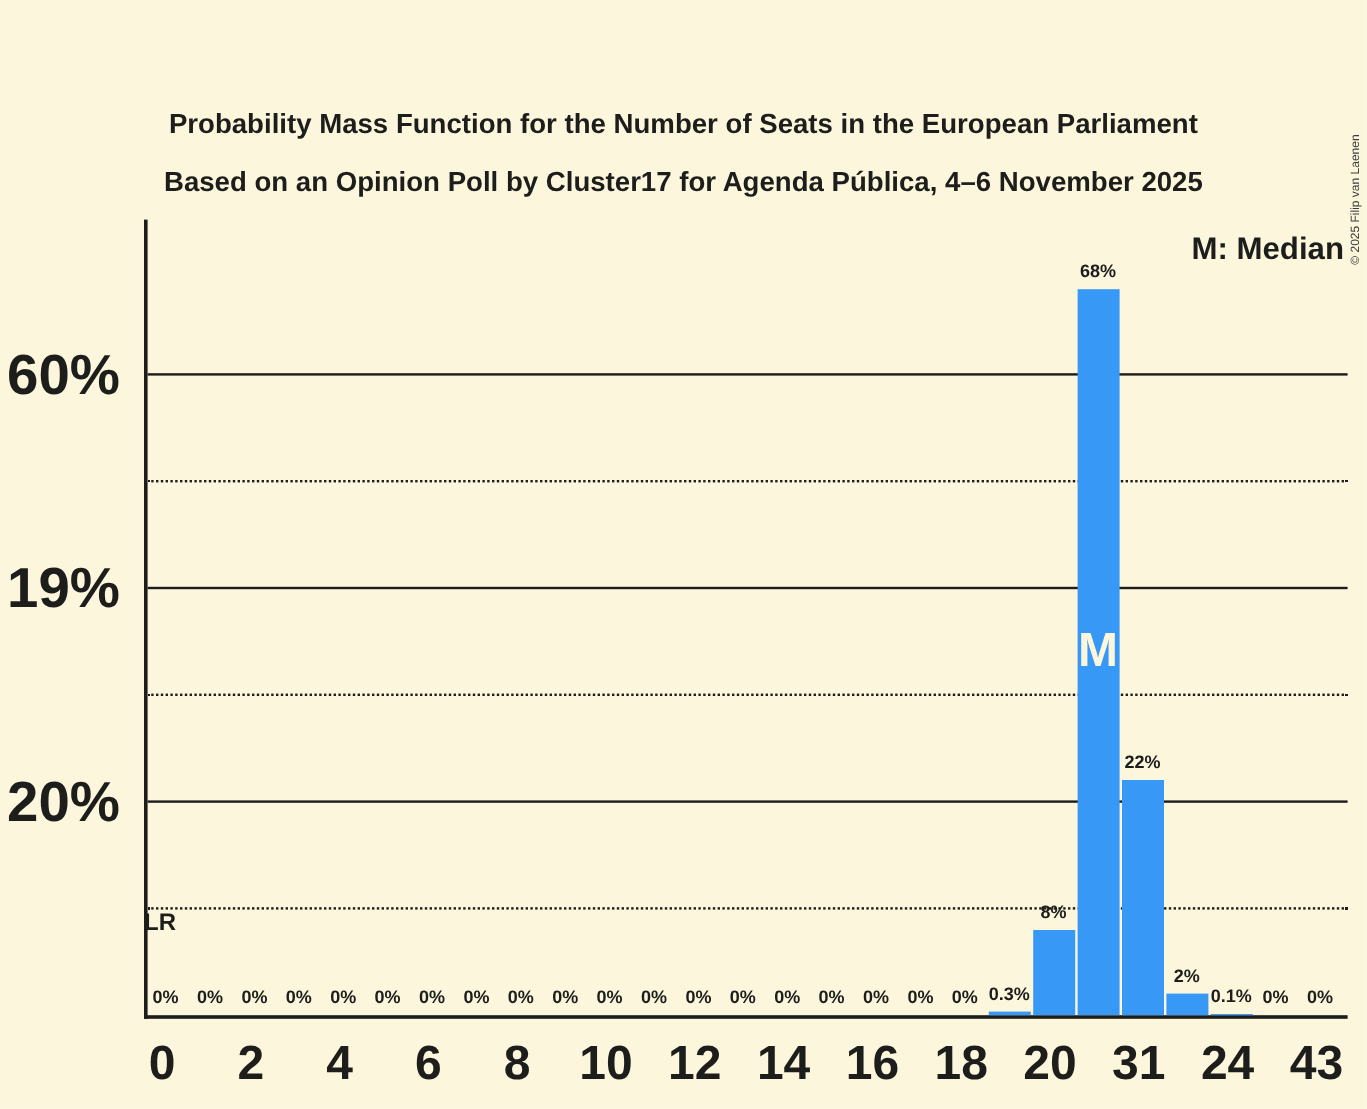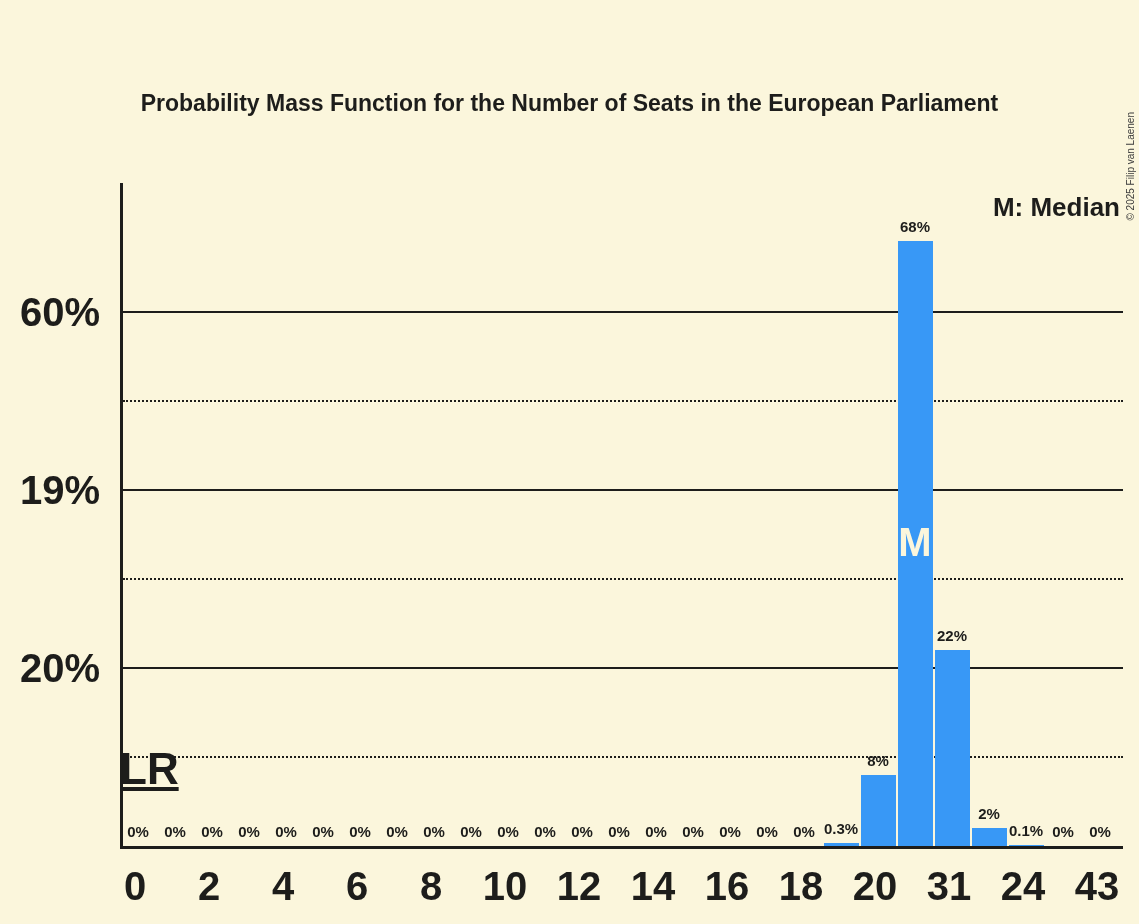--- a/index.html
+++ b/index.html
@@ -9,30 +9,31 @@
   .subtitle{position:absolute;left:0;width:1139px;text-align:center;font-size:23px;font-weight:700;}
   .sub1{top:90px;}
   .sub2{top:138px;}
   .copyright{position:absolute;top:112px;right:14px;transform:rotate(-90deg);transform-origin:100% 0;font-size:10px;color:#3a3a3a;white-space:nowrap;}
   .legend{position:absolute;top:183px;right:19px;text-align:right;font-size:26px;font-weight:800;line-height:48px;}
   #plot{position:absolute;left:120px;top:183px;width:1000px;height:663px;border-left:3px solid var(--txt,#1D1D1B);border-bottom:3px solid var(--txt,#1D1D1B);box-sizing:content-box;}
   .grid{position:absolute;left:0;width:1000px;height:0;border-top:2px solid var(--txt,#1D1D1B);}
   .grid.dotted{border-top-style:dotted;}
   .bar{position:absolute;background:var(--bar,#3898F6);}
   .bar-label{position:absolute;width:70px;text-align:center;font-size:15px;font-weight:700;line-height:18px;}
-  .ylab{position:absolute;left:0;width:100px;text-align:right;font-size:40px;font-weight:800;line-height:44px;}
+  .ylab{position:absolute;left:0;width:100px;text-align:right;font-size:47px;font-weight:800;line-height:44px;}
   .xlab{position:absolute;width:80px;text-align:center;font-size:40px;font-weight:800;line-height:48px;top:862px;}
-  .lr-note{position:absolute;left:-3px;top:570px;font-size:44px;font-weight:800;line-height:32px;text-decoration:underline;}
+  .lr-note{position:absolute;left:-3px;top:570px;font-size:20px;font-weight:800;line-height:32px;}
   .m-note{position:absolute;width:50px;text-align:center;font-size:40px;font-weight:800;color:var(--bg,#FBF6DC);}
 </style>
 </head>
 <body>
 
 <div id="canvas" style="--bg: #FBF6DC; --bar: #3898F6; --txt: #1D1D1B;">
   <div class="subtitle sub1">Probability Mass Function for the Number of Seats in the European Parliament</div>
+  <div class="subtitle sub2">Based on an Opinion Poll by Cluster17 for Agenda Pública, 4–6 November 2025</div>
   <div class="copyright">© 2025 Filip van Laenen</div>
 
   <div class="legend">
     <div>M: Median</div>
   </div>
 
   <div id="plot">
     <div class="lr-note">LR</div>
   <div class="grid" style="bottom: 177px;"></div>
       <div class="grid" style="bottom: 355px;"></div>

